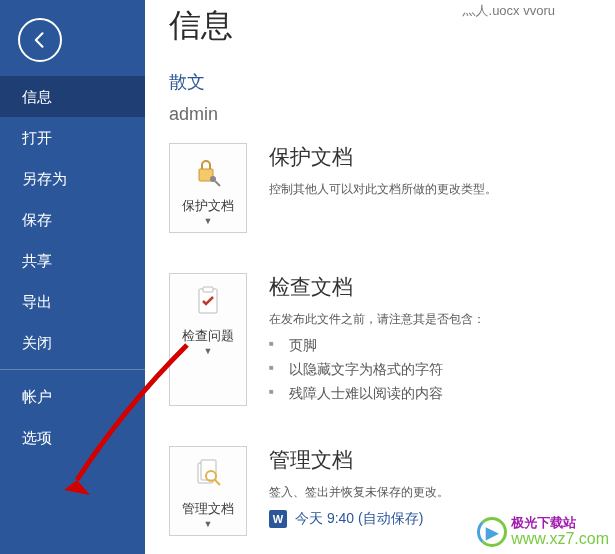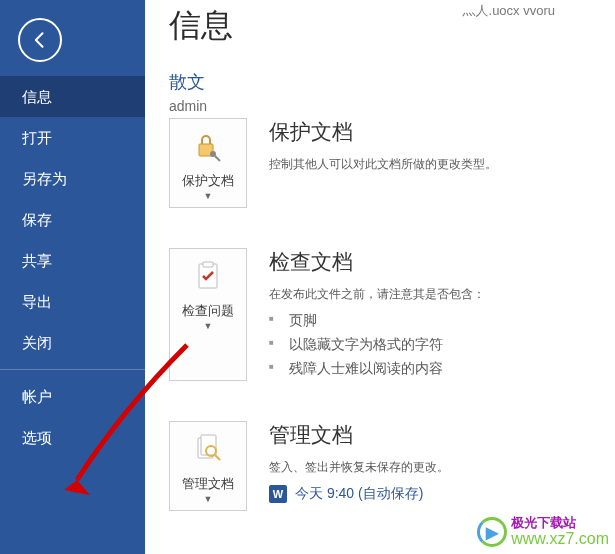--- a/index.html
+++ b/index.html
@@ -6,22 +6,22 @@
   body { font-family: "Microsoft YaHei", "Segoe UI", sans-serif; background: #fff; width: 615px; height: 554px; overflow: hidden; position: relative; }
   .sidebar { position: absolute; left: 0; top: 0; width: 145px; height: 554px; background: #2b579a; color: #fff; }
   .back-btn { width: 44px; height: 44px; border: 2px solid #fff; border-radius: 50%; margin: 18px 0 14px 18px; display: flex; align-items: center; justify-content: center; cursor: pointer; }
   .back-btn svg { width: 20px; height: 20px; }
   .nav-item { padding: 10px 22px; font-size: 15px; cursor: pointer; line-height: 1.4; }
   .nav-item.active { background: #1e3e74; }
   .nav-sep { height: 1px; background: rgba(255,255,255,0.25); margin: 6px 0; }
   .content { position: absolute; left: 145px; top: 0; right: 0; bottom: 0; padding: 4px 0 0 24px; background: #fff; }
   .title-bar-text { position: absolute; top: 2px; right: 60px; font-size: 13px; color: #7a7a7a; }
   .page-title { font-size: 32px; font-weight: 300; color: #2b2b2b; margin-bottom: 22px; }
-  .doc-name { color: #2b579a; font-size: 18px; margin-bottom: 4px; }
-  .doc-author { color: #6b6b6b; font-size: 14px; margin-bottom: 4px; }
+  .doc-name { color: #2b579a; font-size: 18px; margin-bottom: 10px; }
+  .doc-author { color: #6b6b6b; font-size: 18px; margin-bottom: 18px; }
   .section { display: flex; margin-bottom: 40px; }
   .big-btn { width: 78px; border: 1px solid #d0d0d0; background: #fdfdfd; text-align: center; padding: 10px 2px 6px 2px; cursor: pointer; margin-right: 22px; }
   .big-btn .icon-wrap { height: 36px; display: flex; align-items: center; justify-content: center; margin-bottom: 6px; }
   .big-btn .btn-label { font-size: 13px; color: #3b3b3b; line-height: 1.2; }
   .big-btn .chev { font-size: 9px; color: #666; margin-top: 2px; display: block; }
   .sect-body { flex: 1; }
   .sect-head { font-size: 21px; color: #333; margin-bottom: 10px; }
   .sect-desc { font-size: 12px; color: #5a5a5a; margin-bottom: 6px; }
   .bullet-list { list-style: none; }
   .bullet-list li { font-size: 14px; color: #5a5a5a; padding: 3px 0 3px 20px; position: relative; }

